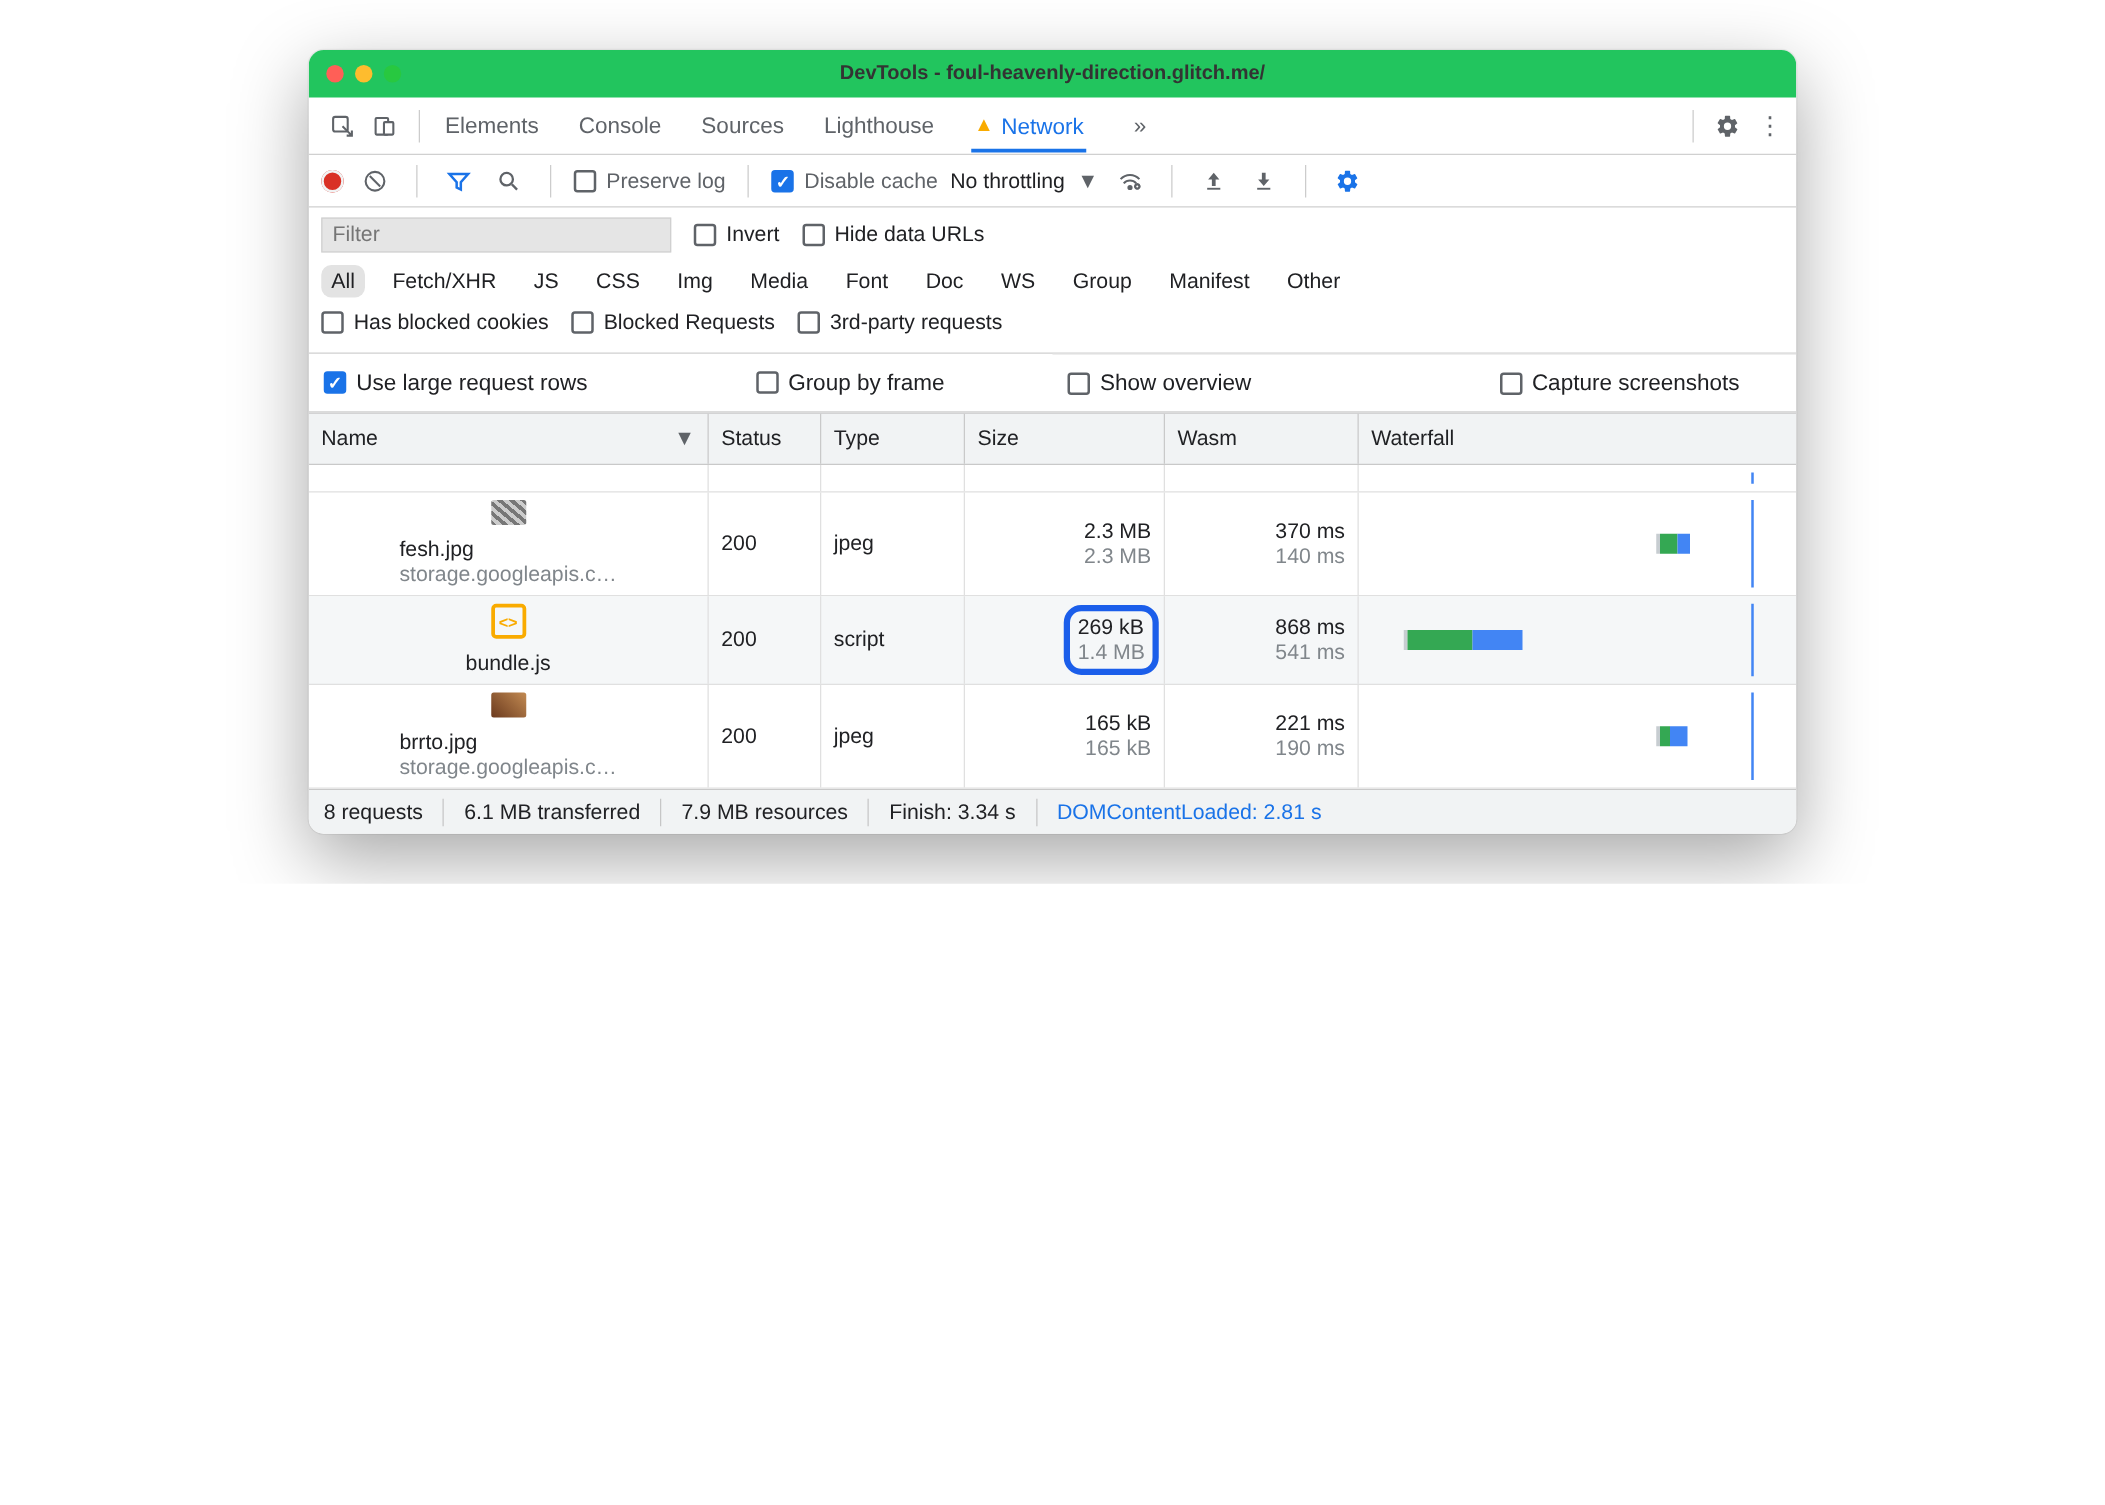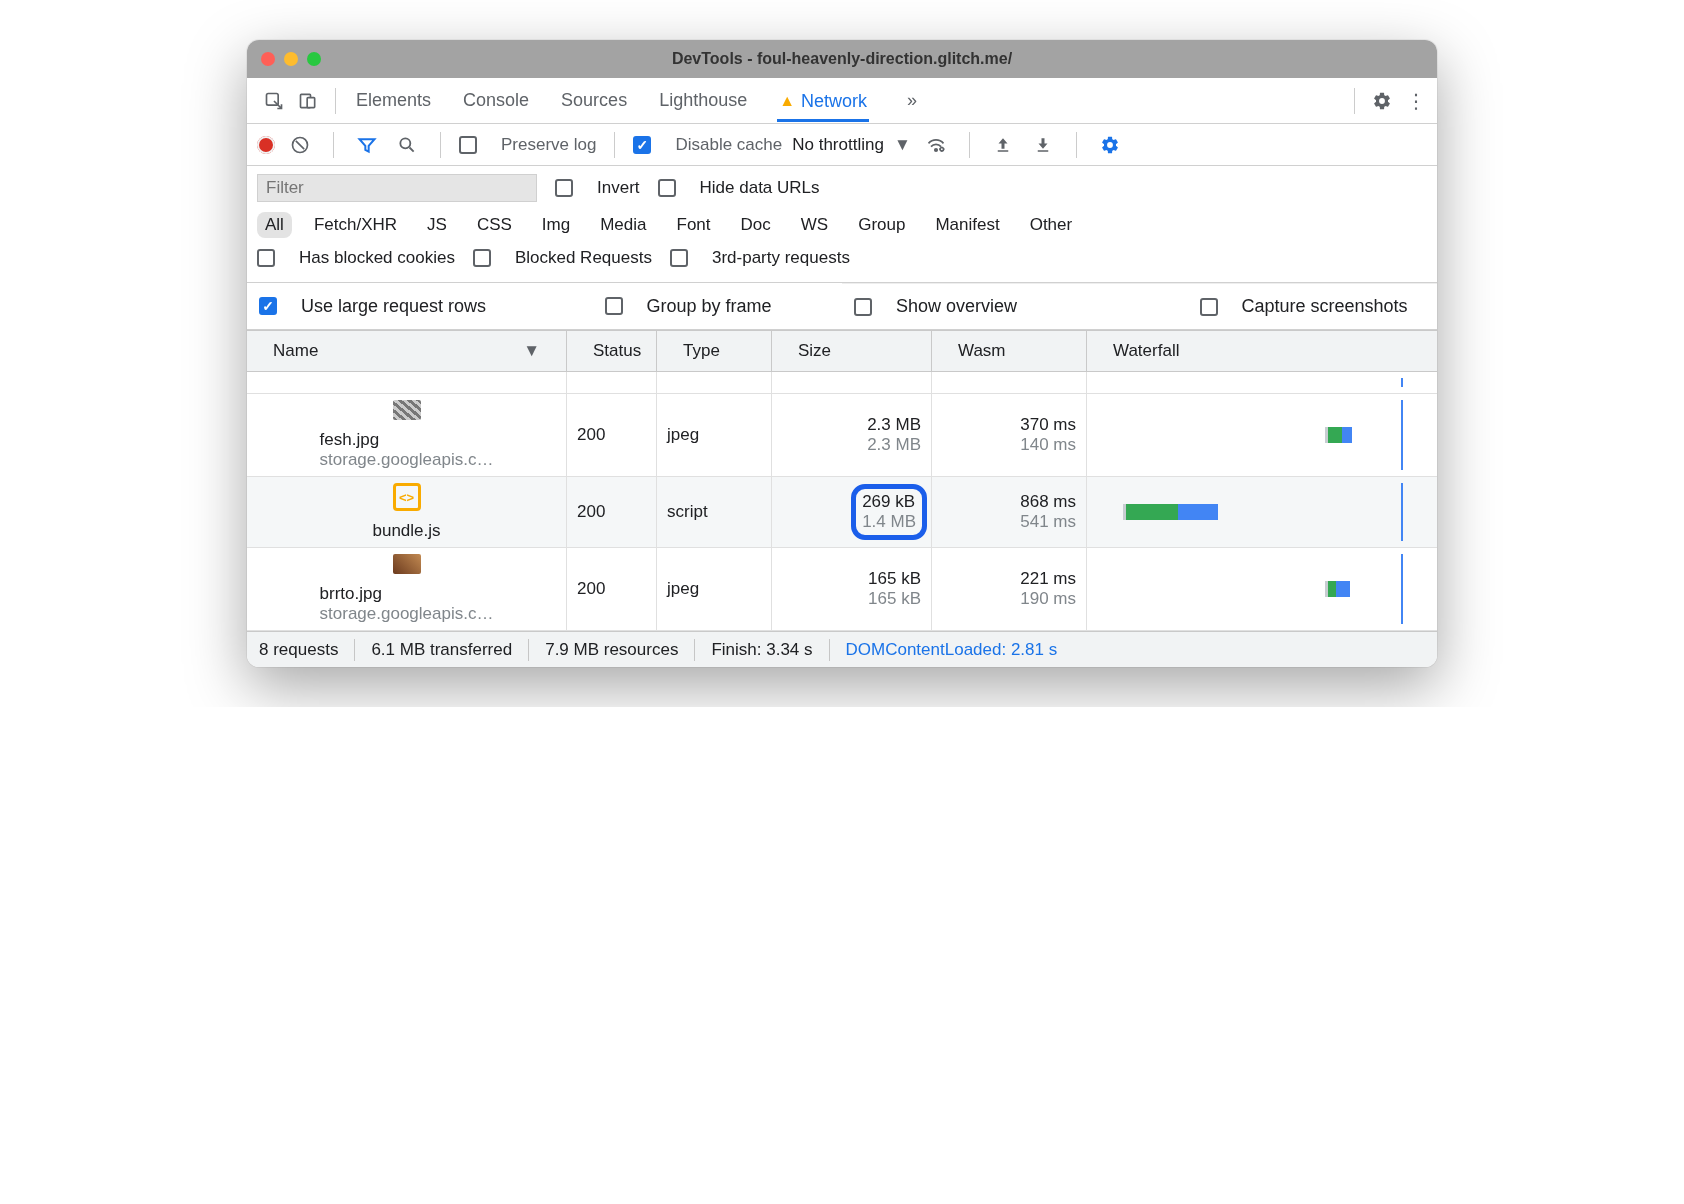--- a/index.html
+++ b/index.html
@@ -15,21 +15,21 @@
     width: 1190px;
     margin: 0 auto;
     border-radius: 12px;
     overflow: hidden;
     box-shadow: 0 20px 60px rgba(0,0,0,0.35), 0 0 0 1px rgba(0,0,0,0.05);
     background: #fff;
   }
   
   .titlebar {
     height: 38px;
-    background: #a3a3a3;
+    background: #22c55e;
     display: flex;
     align-items: center;
     padding: 0 14px;
     gap: 9px;
     position: relative;
     text-decoration: underline;
   }
   .traffic { display:flex; gap:9px; }
   .dot { width:14px; height:14px; border-radius:50%; }
   .dot.red{background:#ff5f57;} .dot.yellow{background:#febc2e;} .dot.green{background:#28c840;}
@@ -56,21 +56,21 @@
     padding:0 10px; gap:10px;
     border-bottom:1px solid #d0d0d0;
     color:#5f6368; font-size:17px;
   }
   .rec-dot{ width:18px;height:18px;border-radius:50%; background:#d93025; box-shadow:0 0 0 2px #f1f3f4 inset;}
   .chk {
     width:18px;height:18px;border:2px solid #5f6368;border-radius:3px;display:flex;align-items:center;justify-content:center;
   }
   .chk.on{ background:#1a73e8; border-color:#1a73e8;}
   .chk.on::after{content:"✓"; color:#fff; font-size:14px; font-weight:bold;}
-  .tlabel{display:flex;align-items:center;gap:24px; white-space:nowrap;justify-content:space-between;}
+  .tlabel{display:flex;align-items:center;gap:8px; white-space:nowrap;justify-content:space-between;}
   .select { display:flex; align-items:center; gap:10px; color:#202124;}
   .select .caret{ color:#5f6368;}
   
   .filters {
     border-bottom:1px solid #d0d0d0;
     padding:4px 10px 10px 10px;
     font-size:17px; color:#202124;
   }
   .frow{display:flex;align-items:center;gap:18px; padding:4px 0; flex-wrap:wrap;}
   .filter-input{
@@ -90,21 +90,21 @@
   
   .table-head{
     display:grid;
     grid-template-columns: 320px 90px 115px 160px 155px 1fr;
     background:#f1f3f4;
     border-top:1px solid #c9c9c9;
     border-bottom:1px solid #c9c9c9;
     font-size:17px;
     position:relative;
   }
-  .th{padding:10px 26px; border-right:1px solid #c9c9c9; display:flex; align-items:center; gap:6px; color:#202124;}
+  .th{padding:10px 10px; border-right:1px solid #c9c9c9; display:flex; align-items:center; gap:6px; color:#202124;}
   .th:last-child{border-right:none;}
   .sort-caret{margin-left:auto; color:#5f6368;}
   .tbody{max-height:260px; overflow:hidden; position:relative;}
   .trow{
     display:grid;
     grid-template-columns: 320px 90px 115px 160px 155px 1fr;
     border-bottom:1px solid #e0e0e0;
     min-height:70px; align-items:center;
     position:relative;
   }

